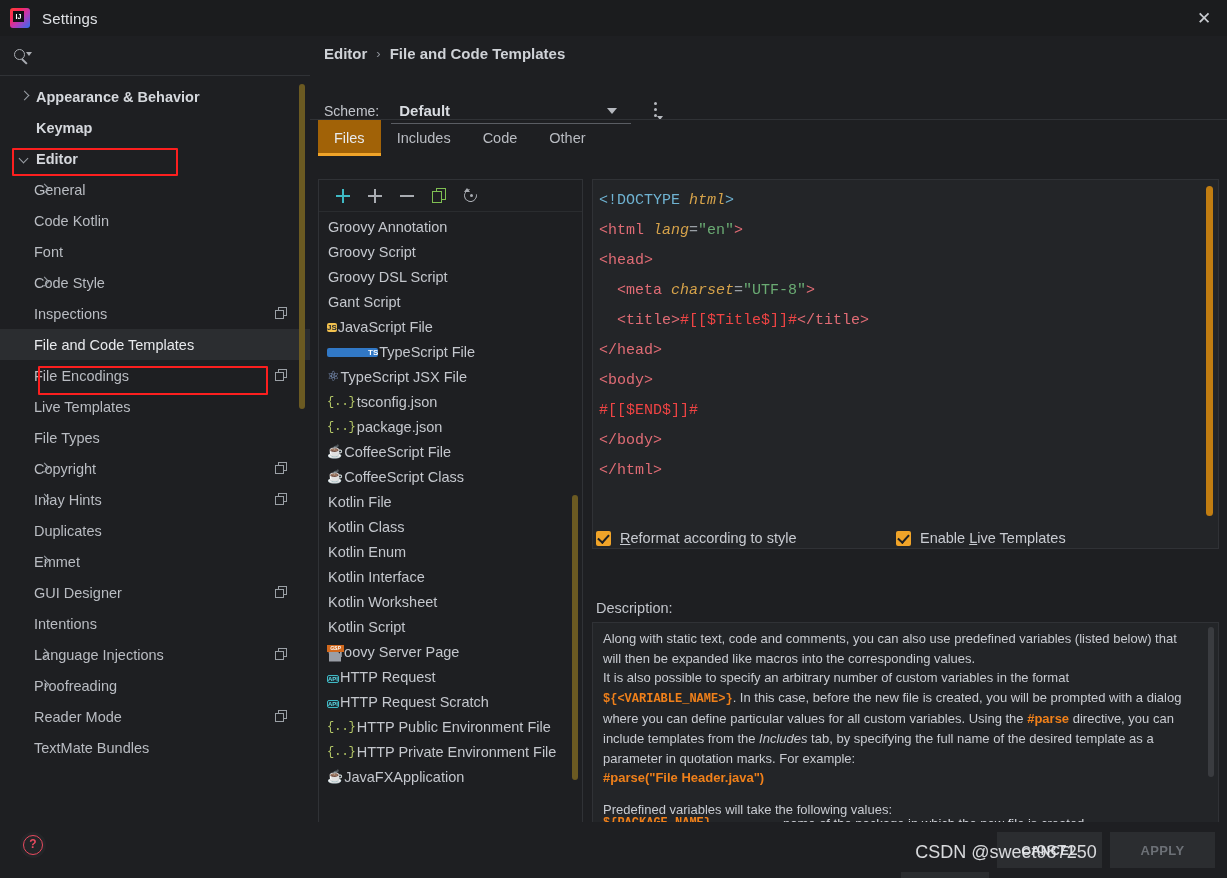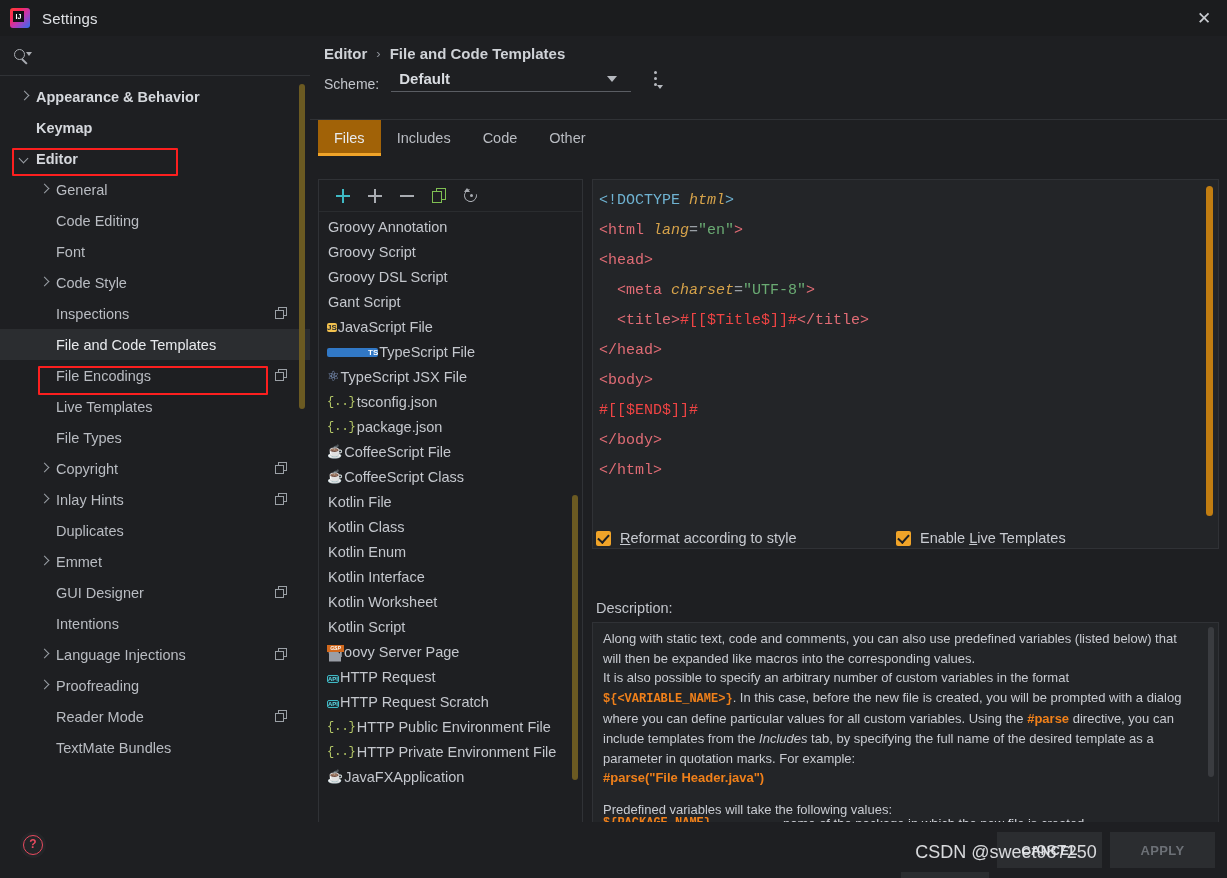--- a/index.html
+++ b/index.html
@@ -77,21 +77,21 @@
   }
   #tree {
     position: relative; width: 310px; height: 746px; overflow: hidden;
     padding-top: 5px;
   }
   .tree-row {
     position: relative; height: 31px; display: flex; align-items: center;
     font-size: 14.5px; color: #b9bcc2; white-space: nowrap;
   }
   .tree-row.lvl0 { padding-left: 18px; }
-  .tree-row.lvl1 { padding-left: 38px; }
+  .tree-row.lvl1 { padding-left: 16px; }
   .tree-row.selected { background: #2b2d30; }
   .tree-row .arrow {
     position: absolute; width: 10px; height: 10px;
   }
   .tree-row.lvl0 .arrow { left: 20px; }
   .tree-row.lvl1 .arrow { left: 40px; }
   .arrow.right::before {
     content: ""; position: absolute; left: 1px; top: 0px;
     width: 6px; height: 6px; border-right: 1.7px solid #9ba0a6;
     border-bottom: 1.7px solid #9ba0a6; transform: rotate(-45deg);
@@ -139,22 +139,22 @@
     position: absolute; left: 310px; top: 36px; width: 917px; height: 786px;
     background: #1e1f22;
   }
   #breadcrumb {
     position: absolute; left: 14px; top: 9px;
     font-size: 15px; font-weight: 700; color: #cfd2d7;
     display: flex; align-items: center; gap: 9px;
   }
   #breadcrumb .sep { color: #8d9198; font-weight: 400; font-size: 13px; }
   #scheme-row {
-    position: absolute; left: 14px; top: 30px;
-    display: flex; align-items: flex-end;
+    position: absolute; left: 14px; top: 62px;
+    display: flex; align-items: center;
   }
   #scheme-label { font-size: 14px; color: #c2c5cb; margin-right: 12px; }
   #scheme-combo {
     position: relative; width: 240px; height: 26px;
     border-bottom: 1px solid #5a5d63; display: flex; align-items: center;
   }
   #scheme-value { font-size: 15px; font-weight: 700; color: #d9dce1; margin-left: 8px; }
   #scheme-caret {
     position: absolute; right: 14px; top: 10px;
     border-left: 5.5px solid transparent; border-right: 5.5px solid transparent;
@@ -425,21 +425,21 @@
         </div>
         <div class="tree-row lvl0 bold has-arrow">
           <span class="arrow down"></span>
           <span class="tree-label">Editor</span>
         </div>
         <div class="tree-row lvl1 has-arrow">
           <span class="arrow right"></span>
           <span class="tree-label">General</span>
         </div>
         <div class="tree-row lvl1 no-arrow">
-          <span class="tree-label">Code Editing</span>
+          <span class="tree-label">Code Kotlin</span>
         </div>
         <div class="tree-row lvl1 no-arrow">
           <span class="tree-label">Font</span>
         </div>
         <div class="tree-row lvl1 has-arrow">
           <span class="arrow right"></span>
           <span class="tree-label">Code Style</span>
         </div>
         <div class="tree-row lvl1 no-arrow">
           <span class="tree-label">Inspections</span>

